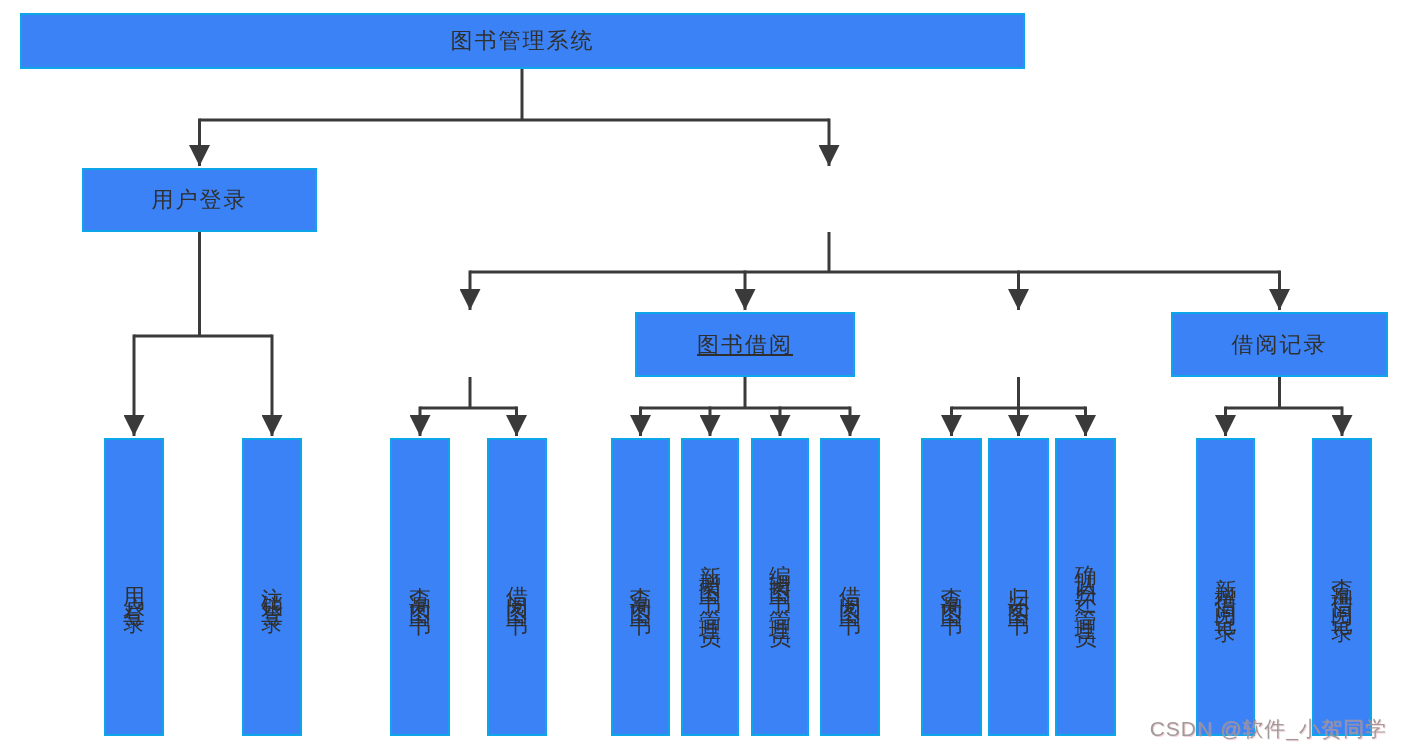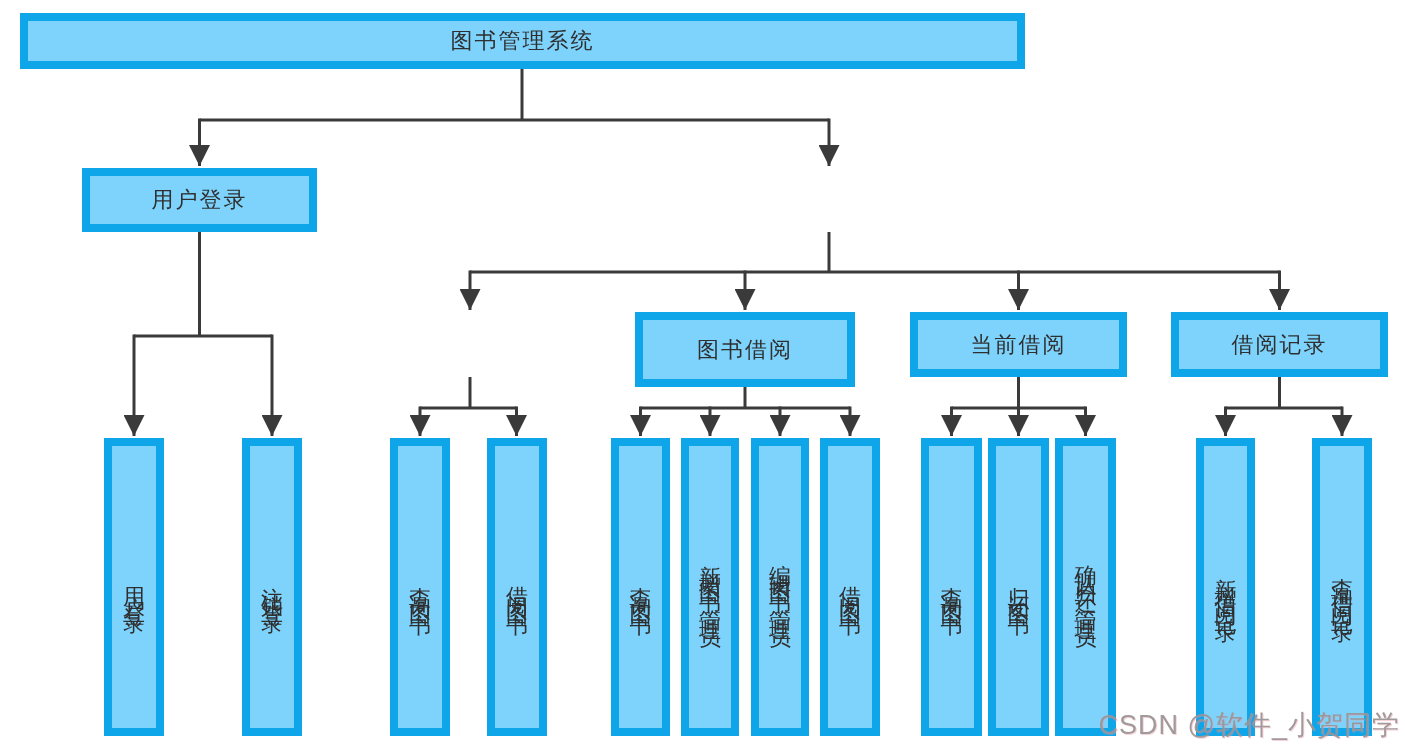--- a/index.html
+++ b/index.html
@@ -11,22 +11,22 @@
     font-family: "Liberation Sans", "DejaVu Sans", sans-serif;
     overflow: hidden;
   }
   svg.connectors {
     position: absolute;
     left: 0; top: 0;
     z-index: 0;
   }
   .node {
     position: absolute;
-    background: #7dd3fc;
-    border: 8px solid #0ea5e9;
+    background: #3b82f6;
+    border: 2px solid #0ea5e9;
     box-sizing: border-box;
     display: flex;
     align-items: center;
     justify-content: center;
     color: #2f2f2f;
     z-index: 1;
     text-align: center;
   }
   .h-node {
     font-size: 22px;
@@ -35,23 +35,23 @@
   }
   .v-node {
     writing-mode: vertical-rl;
     text-orientation: mixed;
     font-size: 22px;
     letter-spacing: 9px;
     line-height: 1;
   }
   .watermark {
     position: absolute;
-    right: 5px;
+    right: 18px;
     bottom: 4px;
-    font-size: 27px;
+    font-size: 21px;
     letter-spacing: 1px;
     color: #9c9597;
     text-shadow: 1px 1px 0 rgba(240, 150, 160, 0.45);
     z-index: 3;
     opacity: 0.95;
     white-space: nowrap;
   }
 </style>
 </head>
 <body>
@@ -105,22 +105,21 @@
       <path d="M1225.5,408 L1342,408"></path>
       <path d="M1225.5,406.5 L1225.5,436" marker-end="url(#arrow)"></path>
       <path d="M1342,406.5 L1342,436" marker-end="url(#arrow)"></path>
     </g>
   </svg>
 
   <div class="node h-node" style="left:20px; top:13px; width:1005px; height:56px;">图书管理系统</div>
 
   <div class="node h-node" style="left:82px; top:168px; width:235px; height:64px;">用户登录</div>
 
-  <div class="node h-node" style="left:635px; top:312px; width:220px; height:75px;">图书借阅</div>
-  <div class="node h-node" style="left:910px; top:312px; width:217px; height:65px;">当前借阅</div>
+  <div class="node h-node" style="left:635px; top:312px; width:220px; height:65px;text-decoration:underline;">图书借阅</div>
   <div class="node h-node" style="left:1171px; top:312px; width:217px; height:65px;">借阅记录</div>
 
   <div class="node v-node" style="left:104px; top:438px; width:60px; height:298px;">用户登录</div>
   <div class="node v-node" style="left:242px; top:438px; width:60px; height:298px;">注销登录</div>
 
   <div class="node v-node" style="left:390px; top:438px; width:60px; height:298px;">查询图书</div>
   <div class="node v-node" style="left:487px; top:438px; width:60px; height:298px;">借阅图书</div>
 
   <div class="node v-node" style="left:611px; top:438px; width:59px; height:298px;">查询图书</div>
   <div class="node v-node" style="left:681px; top:438px; width:58px; height:298px;">新增图书（管理员）</div>

